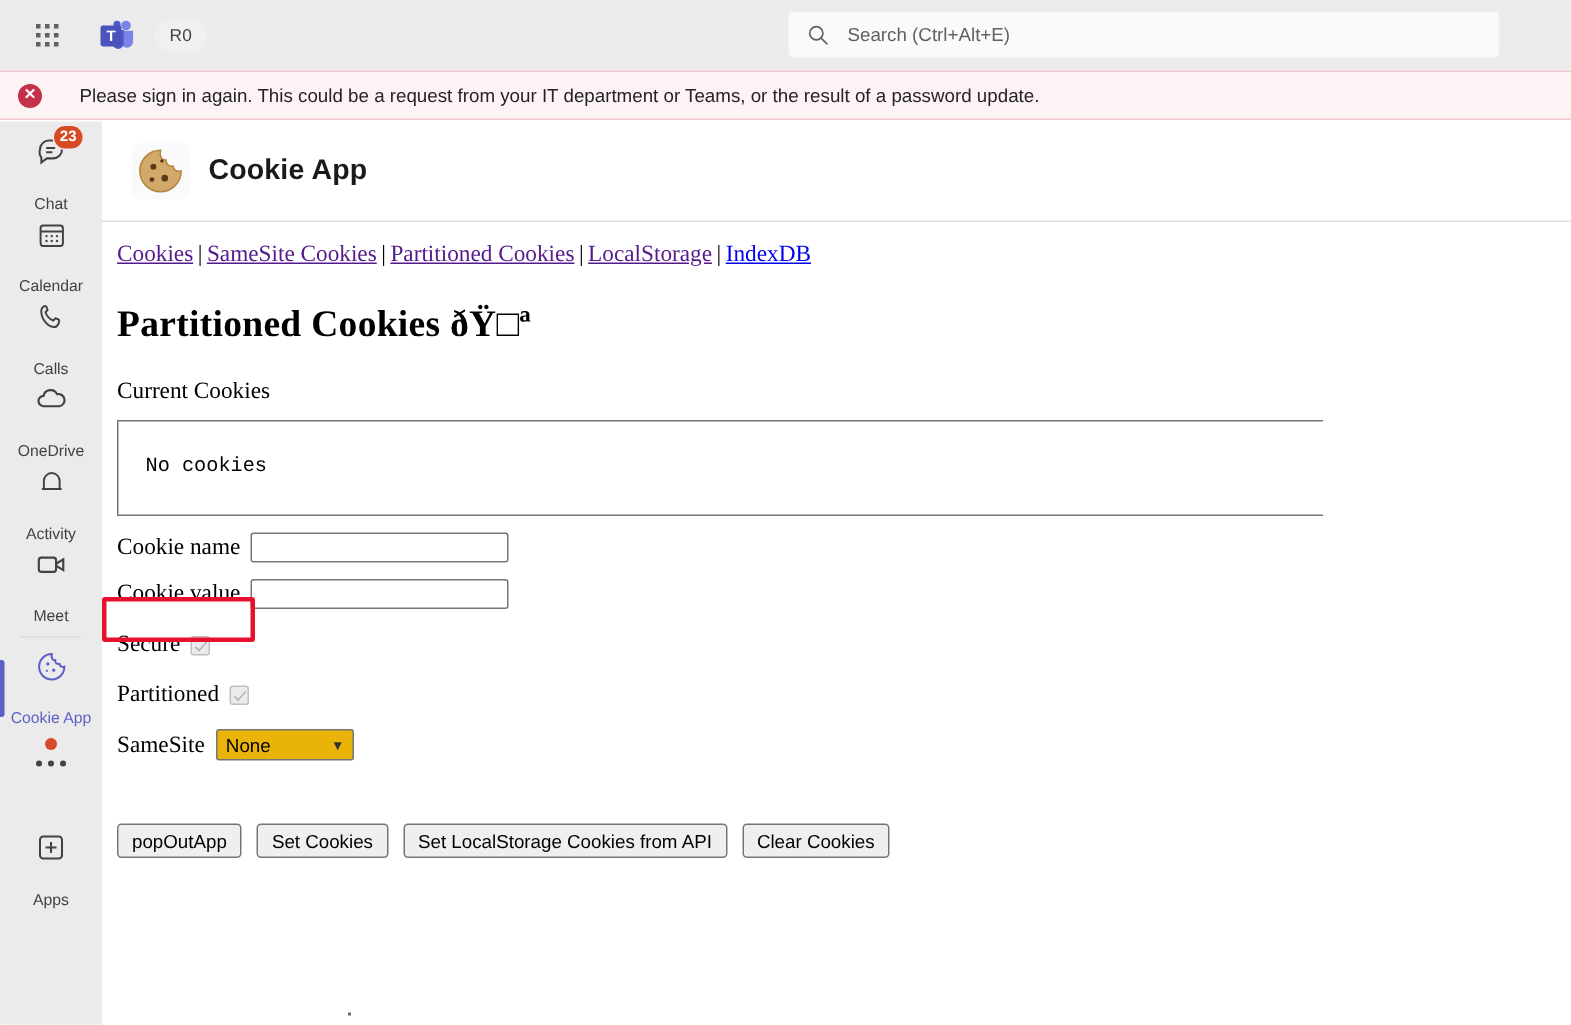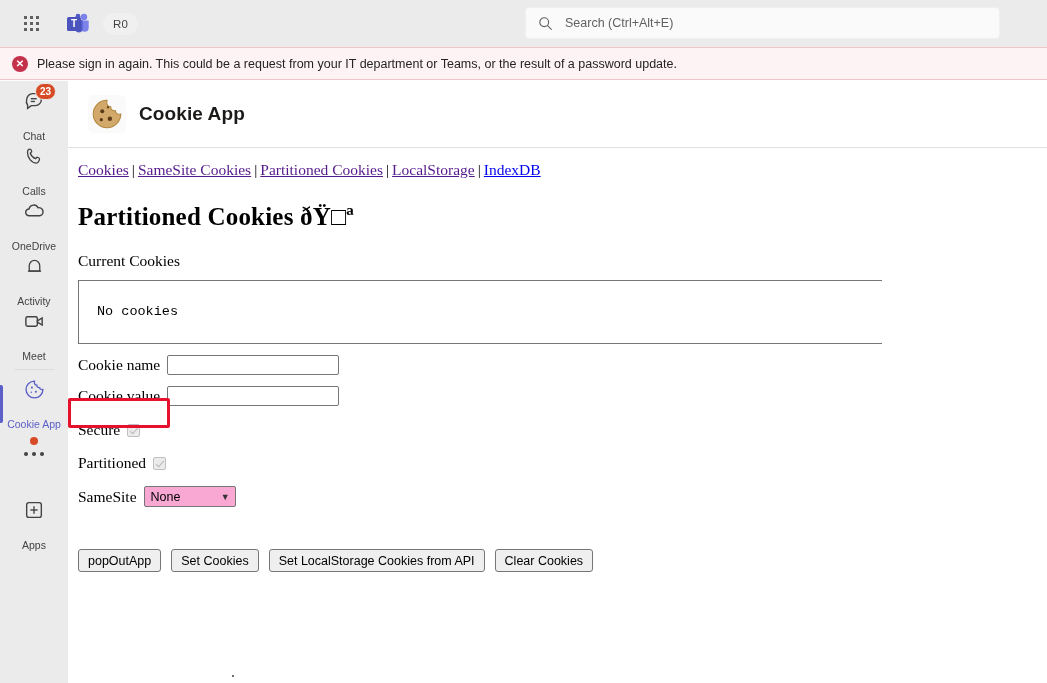--- a/index.html
+++ b/index.html
@@ -60,21 +60,21 @@
     border-top: 1px solid #f0c6cb;
     border-bottom: 1px solid #f0c6cb;
     display: flex; align-items: center;
   }
   .banner-icon {
     margin-left: 12px; width: 16px; height: 16px; border-radius: 50%;
     background: #c4314b; flex: none;
     display: flex; align-items: center; justify-content: center;
     color: #fff; font-size: 10px; line-height: 1; font-weight: bold;
   }
-  .banner-text { margin-left: 9px; font-size: 12.5px; color: #252423; }
+  .banner-text { margin-left: 25px; font-size: 12.5px; color: #252423; }
 
   
   .rail {
     position: absolute; top: 81px; left: 0;
     width: 68px; height: 602px;
     background: #ebebeb;
     box-shadow: 2px 0 3px -2px rgba(0,0,0,.18);
     padding-top: 7px;
   }
   .rail-item {
@@ -166,21 +166,21 @@
   }
   .fakechk::after {
     content: ""; position: absolute; left: 4px; top: 1px;
     width: 3px; height: 7px; border: solid #b4b4b4;
     border-width: 0 1.6px 1.6px 0; transform: rotate(42deg);
   }
   .selrow { margin: 14px 0 0 10px; display: flex; align-items: center; font-size: 15.5px; color: #000; }
   .selrow .lbl { margin-right: 7px; }
   .fakeselect {
     width: 92px; height: 21px; border: 1px solid #767676; border-radius: 2px;
-    background: #f9a8d4; display: flex; align-items: center; justify-content: space-between;
+    background: #eab308; display: flex; align-items: center; justify-content: space-between;
     padding: 0 5px 0 6px; font-family: "Liberation Sans", sans-serif; font-size: 12.5px; color: #000;
   }
   .fakeselect .chev { font-size: 9px; color: #333; }
 
   .stray-dot { position: absolute; left: 164px; top: 527px; width: 2px; height: 2px; background: #6b6b6b; }
 
   .btnrow { position: absolute; left: 10px; top: 401px; display: flex; align-items: center; gap: 10px; }
   .btn {
     height: 23px; padding: 0 9px;
     border: 1px solid #767676; border-radius: 3px;
@@ -253,20 +253,35 @@
       <svg width="22" height="22" viewBox="0 0 24 24" fill="none" stroke="#424242" stroke-width="1.5">
         <path d="M4 10.5A6.5 6.5 0 0 1 10.5 4h3A6.5 6.5 0 0 1 20 10.5 6.5 6.5 0 0 1 13.5 17H9l-4 3v-3.6A6.5 6.5 0 0 1 4 10.5z"></path>
         <line x1="8.5" y1="9.5" x2="15" y2="9.5"></line>
           <line x1="8.5" y1="12.5" x2="13" y2="12.5"></line>
       </svg>
       <span class="rail-badge">23</span>
     </span>
     <span class="ri-label">Chat</span>
   </div>
 
+  <div class="rail-item">
+    <span class="ri-icon">
+      <svg width="21" height="21" viewBox="0 0 24 24" fill="none" stroke="#424242" stroke-width="1.5">
+        <rect x="3.5" y="5" width="17" height="15.5" rx="2"></rect>
+        <line x1="3.5" y1="9.5" x2="20.5" y2="9.5"></line>
+        <circle cx="8" cy="13" r=".9" fill="#424242" stroke="none"></circle>
+          <circle cx="12" cy="13" r=".9" fill="#424242" stroke="none"></circle>
+          <circle cx="16" cy="13" r=".9" fill="#424242" stroke="none"></circle>
+        <circle cx="8" cy="16.8" r=".9" fill="#424242" stroke="none"></circle>
+          <circle cx="12" cy="16.8" r=".9" fill="#424242" stroke="none"></circle>
+          <circle cx="16" cy="16.8" r=".9" fill="#424242" stroke="none"></circle>
+      </svg>
+    </span>
+    <span class="ri-label">Calendar</span>
+  </div>
 
   <div class="rail-item">
     <span class="ri-icon">
       <svg width="21" height="21" viewBox="0 0 24 24" fill="none" stroke="#424242" stroke-width="1.5">
         <path d="M7 3.5c1.2 0 1.8 3 1.8 3L7.2 8.2c.9 2.6 3.2 5.2 6 6.3l1.6-1.7s2.9.7 2.9 1.9c0 1.8-1.6 4.8-3.6 4.8C9 19.5 4 13.6 4 7.5 4 5.3 5.4 3.5 7 3.5z"></path>
       </svg>
     </span>
     <span class="ri-label">Calls</span>
   </div>
 

